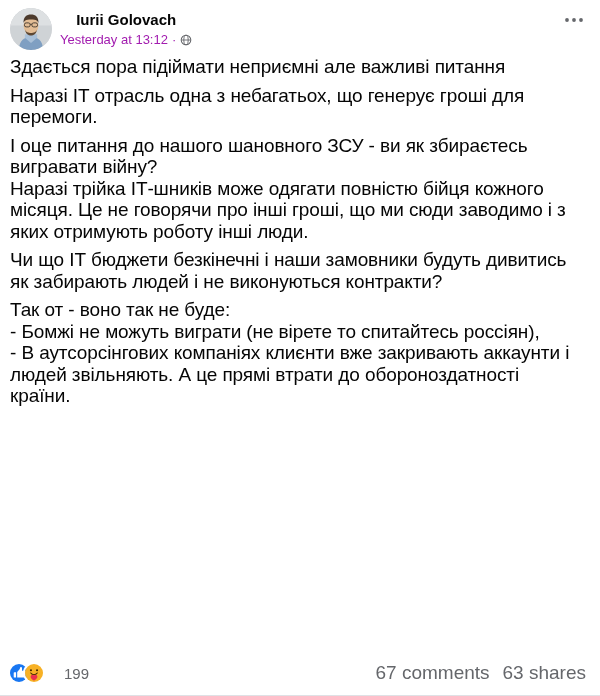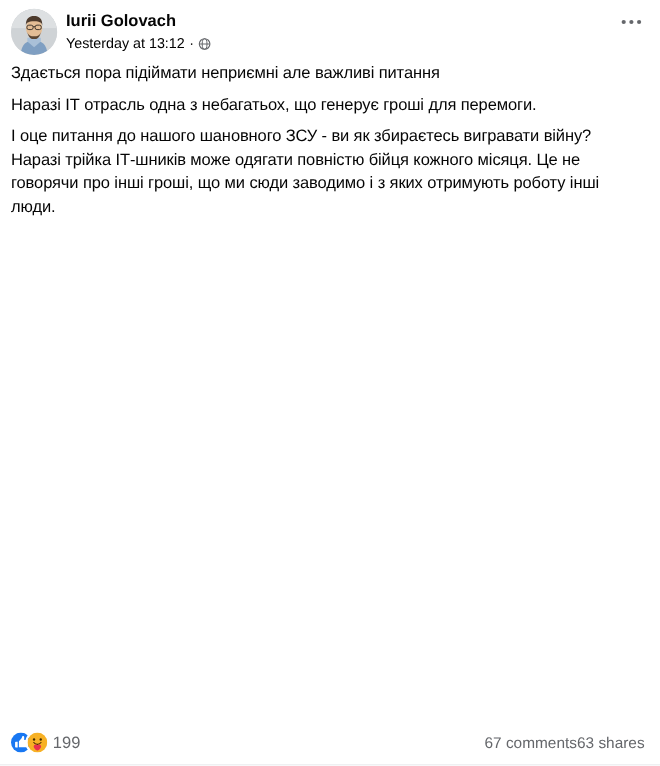--- a/index.html
+++ b/index.html
@@ -13,36 +13,36 @@
     box-shadow: inset 0 -1px 0 #dfe1e5;
     overflow:hidden;
   }
   
   .header { display:flex; align-items:flex-start; padding:8px 14px 0 10px; }
   .avatar {
     width:42px; height:42px; border-radius:50%;
     overflow:hidden; flex:none; cursor:pointer; background:#d8dadd;
   }
   .avatar svg { display:block; width:100%; height:100%; }
-  .header-text { margin-left:8px; padding-top:2px; min-width:0; }
+  .header-text { margin-left:8px; padding-top:2px; min-width:0;text-align:center; }
   .author { font-size:15px; font-weight:700; line-height:19px; color:#050505; cursor:pointer; }
-  .meta { font-size:13px; color:#000000; display:flex; align-items:center; gap:4px; line-height:17px; margin-top:2px; }
+  .meta { font-size:13px; color:#a21caf; display:flex; align-items:center; gap:4px; line-height:17px; margin-top:2px; }
   .meta .ts { cursor:pointer; }
   .menu-btn { margin-left:auto; padding:8px 2px 4px; cursor:pointer; display:flex; }
   
-  .body { padding:6px 22px 0 10px; font-size:15px; line-height:21.5px; letter-spacing:-0.1px; }
+  .body { padding:6px 22px 0 10px; font-size:19px; line-height:21.5px; letter-spacing:-0.1px; }
   .para { white-space:pre-line; margin:0 0 7px 0; }
   
   .footer { margin-top:auto; display:flex; align-items:center; padding:6px 14px 12px 10px; }
   .reactions { display:flex; align-items:center; cursor:pointer; }
   .rx { width:18px; height:18px; border-radius:50%; display:inline-flex; position:relative; }
   .rx svg { display:block; width:18px; height:18px; }
   .rx.care { margin-left:-3px; box-shadow:0 0 0 2px #fff; z-index:1; }
-  .count { color:#65676B; font-size:15px; margin-left:5px; }
-  .foot-right { margin-left:auto; color:#65676B; font-size:14px; display:flex; }
+  .count { color:#65676B; font-size:15px; margin-left:21px; }
+  .foot-right { margin-left:auto; color:#65676B; font-size:19px; display:flex; gap:13px; }
   .foot-right span { cursor:pointer; }
 </style>
 </head>
 <body>
 
 <div class="post">
 
   <div class="header">
     <div class="avatar">
       <svg viewBox="0 0 48 48">
@@ -86,20 +86,24 @@
         <circle cx="17" cy="4" r="1.9" fill="#65676B"></circle>
       </svg>
     </div>
   </div>
 
   <div class="body">
     <div class="para">Здається пора підіймати неприємні але важливі питання</div>
     <div class="para">Наразі ІТ отрасль одна з небагатьох, що генерує гроші для перемоги.</div>
     <div class="para">І оце питання до нашого шановного ЗСУ - ви як збираєтесь вигравати війну?
 Наразі трійка ІТ-шників може одягати повністю бійця кожного місяця. Це не говорячи про інші гроші, що ми сюди заводимо і з яких отримують роботу інші люди.</div>
+    <div class="para">Чи що ІТ бюджети безкінечні і наши замовники будуть дивитись як забирають людей і не виконуються контракти?</div>
+    <div class="para">Так от - воно так не буде:
+- Бомжі не можуть виграти (не вірете то спитайтесь россіян),
+- В аутсорсінгових компаніях клиєнти вже закривають аккаунти і людей звільняють. А це прямі втрати до обороноздатності країни.</div>
   </div>
 
   <div class="footer">
     <div class="reactions">
       <span class="rx like">
         <svg viewBox="0 0 16 16">
           <circle cx="8" cy="8" r="8" fill="#1877F2"></circle>
           <path fill="#ffffff" d="M3.9 7.3h1.5v4.8H3.9c-.35 0-.6-.27-.6-.6V7.9c0-.33.25-.6.6-.6zm2.5 4.8V7.4c0-.2.07-.4.2-.55l2.1-2.5.23-1.02c.08-.38.42-.63.8-.63.52 0 .93.42.93.93V5.9h2.42c.6 0 1.05.55.95 1.14l-.62 3.9c-.08.57-.56.96-1.13.96H6.4z"></path>
         </svg>
       </span>

